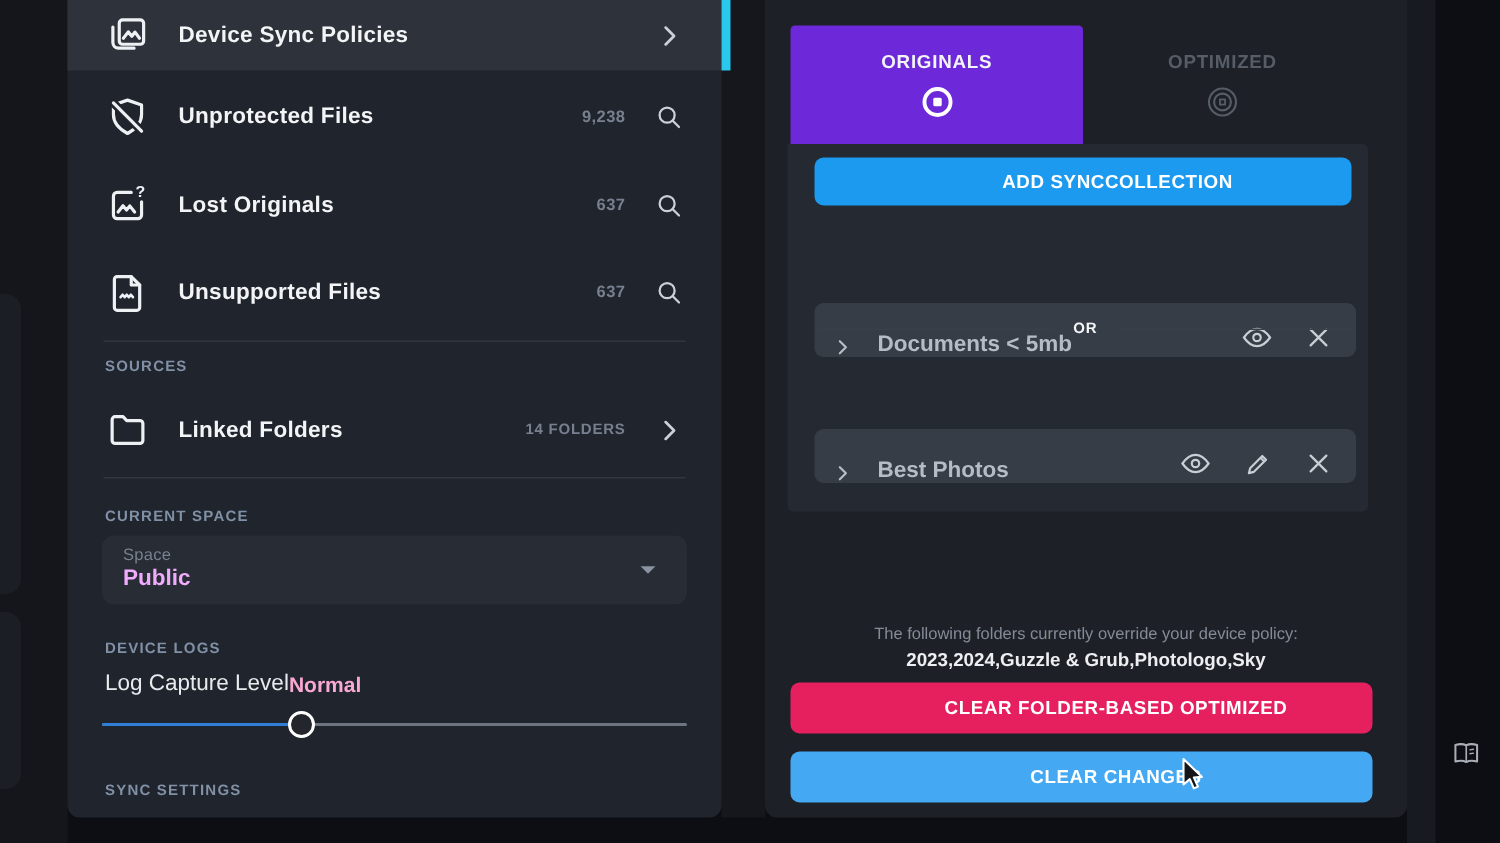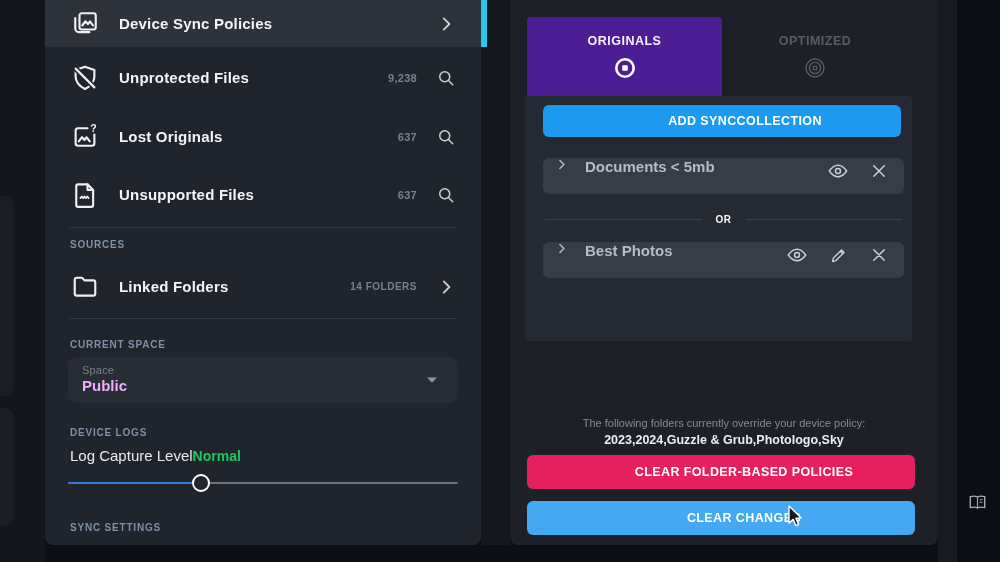--- a/index.html
+++ b/index.html
@@ -45,39 +45,39 @@
     background:#272c35; border-radius:8px; padding:7px 14px; cursor:pointer;
   }
   .select-label { font-size:11px; color:#79818f; letter-spacing:.2px; }
   .select-value { font-size:15px; font-weight:700; color:#f0abfc; margin-top:1px; }
   .select-caret { position:absolute; right:20px; top:19px; color:#8b93a0; }
   .row-loglevel {
     position:absolute; left:25px; top:447px; width:388px;
     display:flex; align-items:center; justify-content:flex-start;
   }
   .loglevel-label { font-size:15px; color:#e8ebee; }
-  .loglevel-value { font-size:14px; font-weight:700; color:#22c55e; cursor:pointer; }
+  .loglevel-value { font-size:14px; font-weight:700; color:#f9a8d4; cursor:pointer; }
   .slider { position:absolute; left:23px; top:474px; width:390px; height:18px; cursor:pointer; }
   .slider .track { position:absolute; left:0; top:8px; width:100%; height:2px; background:#6e7581; border-radius:1px; }
   .slider .fill  { position:absolute; left:0; top:8px; width:34%; height:2px; background:#2f7fd6; border-radius:1px; }
   .slider .thumb {
     position:absolute; left:calc(34% - 9px); top:0; width:18px; height:18px;
     background:#23262d; border:2px solid #ffffff; border-radius:50%;
   }
 
   
   .right-panel {
     position:absolute; left:510px; top:0; width:428px; height:545px;
     background:#1d2127; border-radius:0 0 8px 8px;
   }
   .tab {
     position:absolute; top:17px; height:79px; display:flex; flex-direction:column;
     align-items:center; justify-content:center; gap:8px; cursor:pointer;
   }
-  .tab-originals { left:17px; width:195px; background:#4c1d95; border-radius:3px 3px 0 0; }
+  .tab-originals { left:17px; width:195px; background:#6d28d9; border-radius:3px 3px 0 0; }
   .tab-optimized { left:212px; width:186px; }
   .tab-label { font-size:12.5px; font-weight:700; letter-spacing:.5px; }
   .tab-originals .tab-label { color:#f2f4f6; }
   .tab-optimized .tab-label { color:#575d66; }
   .tab-icon { display:flex; align-items:center; justify-content:center; }
   .tab-originals .tab-icon { color:#ffffff; }
   .tab-optimized .tab-icon { color:#575d66; }
 
   .content-panel {
     position:absolute; left:15px; top:96px; width:387px; height:245px;
@@ -88,21 +88,21 @@
     border:none; border-radius:6px; color:#fff; font-family:inherit;
     font-size:12.5px; font-weight:700; letter-spacing:.4px; cursor:pointer;padding-left:46px;
   }
   .btn-add   { left:18px; top:9px;  width:358px; height:32px; background:#1b9af0; }
   .btn-clear { left:17px; top:455px; width:388px; height:34px; background:#e6205f; }
   .btn-apply { left:17px; top:501px; width:388px; height:34px; background:#45a8f2; }
 
   .collection-row {
     position:absolute; left:18px; width:361px; height:36px;
     background:#373d47; border-radius:6px;
-    display:flex; align-items:flex-start; padding:0 12px; cursor:pointer;
+    display:flex; align-items:flex-end; padding:0 12px; cursor:pointer;margin-top:44px;
   }
   .collection-row.r1 { top:62px; }
   .collection-row.r2 { top:146px; }
   .cr-expand { width:16px; display:flex; align-items:center; color:#b9bfc7; }
   .cr-label { margin-left:14px; font-size:15px; font-weight:700; color:#b6bcc5; }
   .cr-spacer { flex:1; }
   .cr-action { width:26px; height:26px; margin-left:15px; display:flex; align-items:center; justify-content:center; color:#c9ced5; cursor:pointer; }
 
   .or-divider {
     position:absolute; left:20px; top:111px; width:357px; height:24px;
@@ -334,21 +334,21 @@
           <svg width="18" height="18" viewBox="0 0 24 24" fill="none" stroke="currentColor" stroke-width="2" stroke-linecap="round">
               <path d="M5 5 L19 19 M19 5 L5 19"></path>
             </svg>
         </span>
       </div>
     </div>
 
     <div class="override-note">The following folders currently override your device policy:</div>
     <div class="override-value">2023,2024,Guzzle &amp; Grub,Photologo,Sky</div>
 
-    <button class="btn btn-clear">CLEAR FOLDER-BASED POLICIES</button>
+    <button class="btn btn-clear">CLEAR FOLDER-BASED OPTIMIZED</button>
     <button class="btn btn-apply">CLEAR CHANGES</button>
   </div>
 
   <span class="book-icon">
     <svg width="21" height="17" viewBox="0 0 24 20" fill="none" stroke="currentColor" stroke-width="1.6" stroke-linejoin="round">
       <path d="M12 3.5 c-2.2-1.3-5.3-1.3-8.5-.4 v13 c3.2-.9 6.3-.9 8.5.4 c2.2-1.3 5.3-1.3 8.5-.4 v-13 c-3.2-.9-6.3-.9-8.5.4 z"></path>
       <path d="M12 3.5 v13.5" stroke-width="1.3"></path>
       <path d="M14.5 7 l3.5 -0.5 M14.5 10 l3.5 -0.5" stroke-width="1.1"></path>
     </svg>
   </span>

